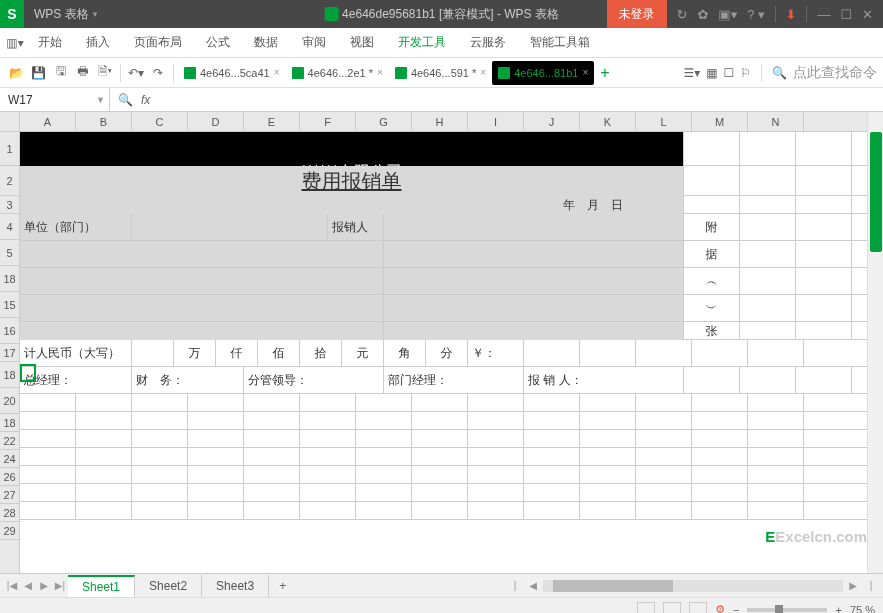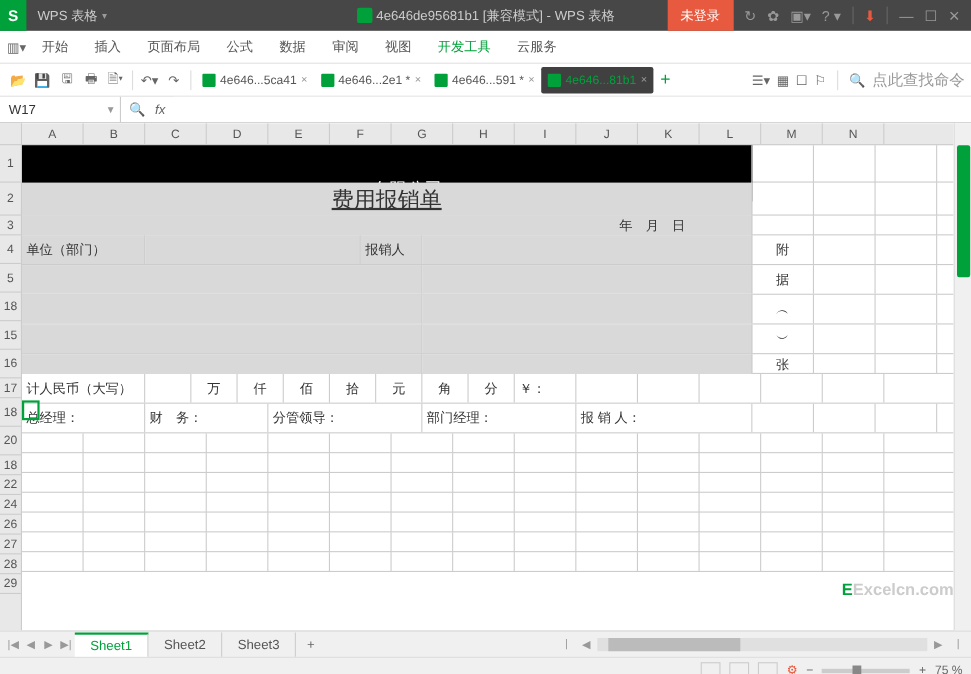--- a/index.html
+++ b/index.html
@@ -18,21 +18,21 @@
 
 .menubar { height: 30px; background: #fff; border-bottom: 1px solid #ddd; display: flex; align-items: center; padding: 0 6px; }
 .menubar .wps-menu { width: 18px; height: 18px; display: flex; align-items: center; justify-content: center; color: #666; margin-right: 2px; }
 .menubar .menu-item { padding: 0 12px; color: #555; cursor: pointer; font-size: 12px; height: 30px; display: flex; align-items: center; }
 .menubar .menu-item.active { color: #00a13b; }
 
 .toolbar { height: 30px; background: #fff; border-bottom: 1px solid #ddd; display: flex; align-items: center; padding: 0 6px; }
 .toolbar .tb-icon { width: 18px; height: 18px; margin: 0 2px; display: flex; align-items: center; justify-content: center; color: #666; cursor: pointer; }
 .toolbar .tb-sep { width: 1px; height: 18px; background: #ddd; margin: 0 4px; }
 .toolbar .doc-tab { display: flex; align-items: center; gap: 4px; padding: 0 6px; height: 24px; border-radius: 2px; cursor: pointer; font-size: 11px; color: #555; }
-.toolbar .doc-tab.active { background: #404040; color: #00a13b; }
+.toolbar .doc-tab.active { background: #000000; color: #00a13b; }
 .toolbar .doc-tab .tab-icon { width: 12px; height: 12px; background: #00a13b; border-radius: 1px; }
 .toolbar .doc-tab .close-x { font-size: 10px; color: #999; }
 .toolbar .add-tab { margin: 0 6px; color: #00a13b; font-size: 16px; cursor: pointer; }
 .toolbar .right-tools { margin-left: auto; display: flex; align-items: center; gap: 6px; color: #666; }
 .toolbar .right-tools span { cursor: pointer; }
 .toolbar .search-hint { font-size: 14px; color: #999; }
 
 .formula-bar { height: 24px; background: #fff; border-bottom: 1px solid #ccc; display: flex; align-items: center; }
 .name-box { width: 110px; height: 100%; border-right: 1px solid #ccc; display: flex; align-items: center; padding: 0 8px; position: relative; font-size: 12px; }
 .name-box .dd { position: absolute; right: 4px; color: #999; font-size: 9px; }
@@ -111,20 +111,21 @@
   <div class="wps-menu">▥▾</div>
   <div class="menu-item">开始</div>
   <div class="menu-item">插入</div>
   <div class="menu-item">页面布局</div>
   <div class="menu-item">公式</div>
   <div class="menu-item">数据</div>
   <div class="menu-item">审阅</div>
   <div class="menu-item">视图</div>
   <div class="menu-item active">开发工具</div>
   <div class="menu-item">云服务</div>
+  <div class="menu-item">智能工具箱</div>
 </div>
 
 <div class="toolbar">
   <span class="tb-icon" style="color:#e8a33f">📂</span>
   <span class="tb-icon" style="color:#4a90d9">💾</span>
   <span class="tb-icon">🖫</span>
   <span class="tb-icon">🖶</span>
   <span class="tb-icon">🗎▾</span>
   <span class="tb-sep"></span>
   <span class="tb-icon">↶▾</span>

